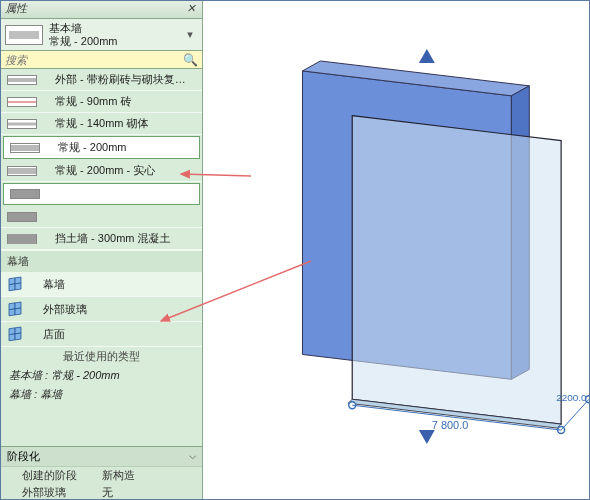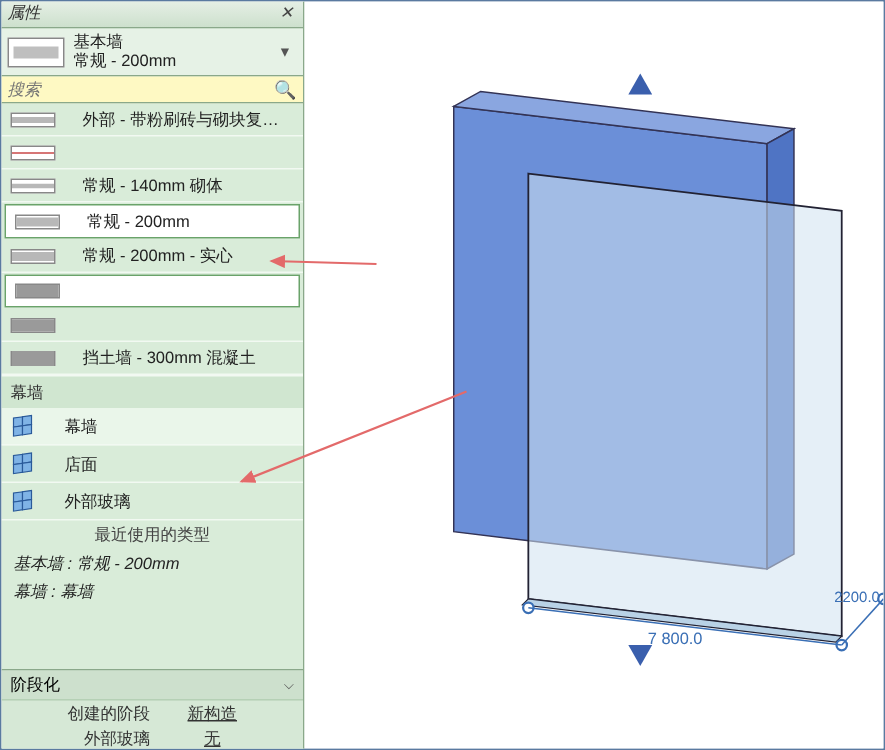--- a/index.html
+++ b/index.html
@@ -42,23 +42,23 @@
 
   .cat-header { padding: 3px 6px; color: #333; background: #d0e6d0; border-top: 1px solid #f2f9f2; }
   .curtain-icon { width: 18px; height: 18px; flex-shrink: 0; }
   .curtain-icon svg { width: 18px; height: 18px; }
 
   .recent-header { text-align: center; color: #444; padding: 2px 0; }
   .recent-item { padding: 2px 8px; color: #222; font-style: italic; }
 
   .phase-box { border-top: 1px solid #8aa88a; background: #d6e8d6; }
   .phase-title { display: flex; align-items: center; justify-content: space-between; padding: 2px 6px; background: #cde0cd; border-bottom: 1px solid #b5d0b5; }
-  .phase-row { display: flex; padding: 1px 2px; justify-content: center; }
+  .phase-row { display: flex; padding: 1px 21px; }
   .phase-row .k { width: 80px; color: #333; }
-  .phase-row .v { color: #333; text-decoration: underline; }
+  .phase-row .v { color: #333; }
 
   
   .viewport { position: absolute; left: 202px; top: 0; right: 0; bottom: 0; background: #fff; }
   .viewport svg { width: 100%; height: 100%; }
 
   .arrow-annot { position: absolute; pointer-events: none; }
   .arrow-annot svg { overflow: visible; }
 </style>
 </head>
 <body>
@@ -90,20 +90,21 @@
         <div class="type-item">
           <div class="swatch compound">
             <div class="bar"></div>
           </div>
           <span class="label">外部 - 带粉刷砖与砌块复合墙</span>
         </div>
         <div class="type-item">
           <div class="swatch thin">
             <div class="bar"></div>
           </div>
+          <span class="label">常规 - 90mm 砖</span>
         </div>
         <div class="type-item">
           <div class="swatch med">
             <div class="bar"></div>
           </div>
           <span class="label">常规 - 140mm 砌体</span>
         </div>
         <div class="type-item selected">
           <div class="swatch wide">
             <div class="bar"></div>
@@ -149,32 +150,32 @@
         </div>
         <div class="type-item">
           <span class="curtain-icon"><svg viewBox="0 0 18 18">
               <g transform="skewY(-8)">
                 <rect x="2" y="4" width="6" height="6" fill="#7fb3e6" stroke="#2a5a9a" stroke-width="0.8"></rect>
                 <rect x="8" y="4" width="6" height="6" fill="#7fb3e6" stroke="#2a5a9a" stroke-width="0.8"></rect>
                 <rect x="2" y="10" width="6" height="6" fill="#7fb3e6" stroke="#2a5a9a" stroke-width="0.8"></rect>
                 <rect x="8" y="10" width="6" height="6" fill="#7fb3e6" stroke="#2a5a9a" stroke-width="0.8"></rect>
               </g>
             </svg></span>
-          <span class="label">店面</span>
+          <span class="label">外部玻璃</span>
         </div>
         <div class="type-item">
           <span class="curtain-icon"><svg viewBox="0 0 18 18">
               <g transform="skewY(-8)">
                 <rect x="2" y="4" width="6" height="6" fill="#7fb3e6" stroke="#2a5a9a" stroke-width="0.8"></rect>
                 <rect x="8" y="4" width="6" height="6" fill="#7fb3e6" stroke="#2a5a9a" stroke-width="0.8"></rect>
                 <rect x="2" y="10" width="6" height="6" fill="#7fb3e6" stroke="#2a5a9a" stroke-width="0.8"></rect>
                 <rect x="8" y="10" width="6" height="6" fill="#7fb3e6" stroke="#2a5a9a" stroke-width="0.8"></rect>
               </g>
             </svg></span>
-          <span class="label">外部玻璃</span>
+          <span class="label">店面</span>
         </div>
       </div>
 
     <div class="recent-header">最近使用的类型</div>
     <div id="recent-list">
         <div class="recent-item">基本墙 : 常规 - 200mm</div>
         <div class="recent-item">幕墙 : 幕墙</div>
       </div>
   </div>
 

